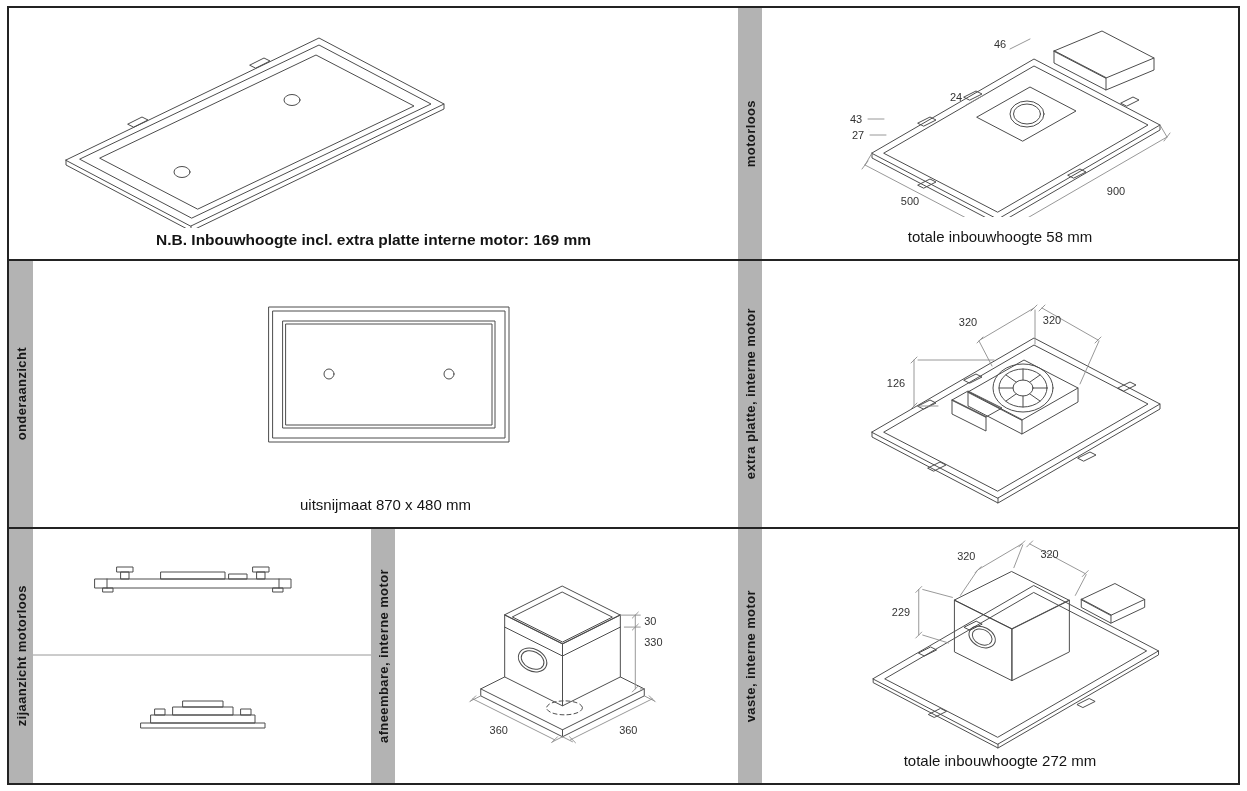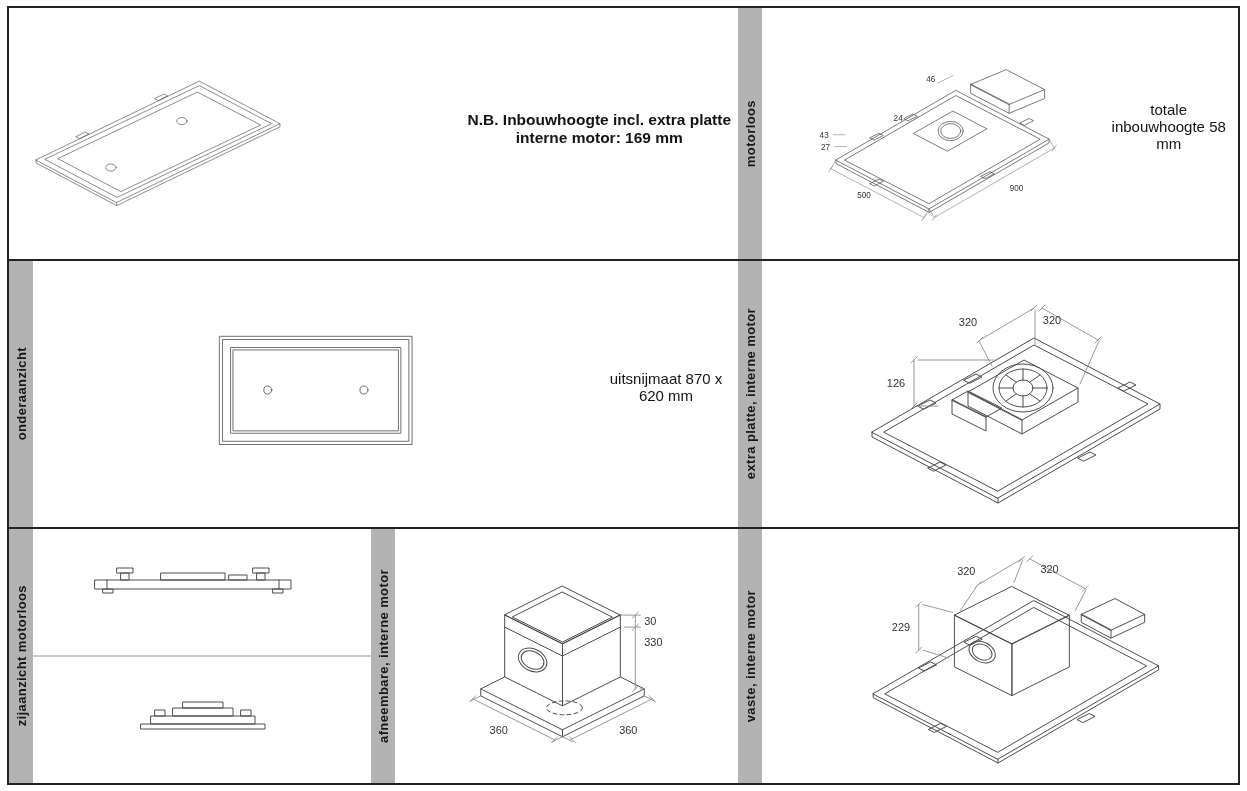--- a/index.html
+++ b/index.html
@@ -11,21 +11,21 @@
   .row-1 { flex:0 0 251px; }
   .row-2 { flex:0 0 266px; }
   .row-3 { flex:1 1 auto; }
   .hsep { flex:0 0 2px; background:#232323; }
   .vbar { flex:0 0 24px; background:#b3b3b3; display:flex; align-items:center; justify-content:center; overflow:hidden; }
   .vbar span {
     writing-mode:vertical-rl; transform:rotate(180deg);
     font-size:13px; font-weight:bold; color:#181818;
     letter-spacing:0.4px; white-space:nowrap;
   }
-  .cell { display:flex; flex-direction:row; align-items:center; justify-content:center; overflow:hidden; background:#fff; }
+  .cell { display:flex; flex-direction:column; align-items:center; justify-content:center; overflow:hidden; background:#fff; }
   .cell .art { flex:1 1 auto; display:flex; align-items:center; justify-content:center; width:100%; overflow:hidden; }
   .cell .art.fill { align-items:stretch; justify-content:stretch; }
   .caption { font-size:15px; color:#141414; padding:0 4px 14px 4px; text-align:center; }
   .caption.bold { font-weight:bold; font-size:15.5px; padding-bottom:10px; }
   .w-right { flex:0 0 476px; }
   .w-flex { flex:1 1 auto; }
   .w-338 { flex:0 0 338px; }
   svg { display:block; }
   svg text { font-family:"Liberation Sans","DejaVu Sans",sans-serif; font-size:11px; fill:#333; font-weight:normal; }
   .ln  { fill:none; stroke:#4d4d4d; stroke-width:1; stroke-linejoin:round; stroke-linecap:round; }
@@ -125,21 +125,21 @@
               <rect x="237" y="38" width="232" height="127"></rect>
               <rect x="247" y="48" width="212" height="107"></rect>
               <rect x="250" y="51" width="206" height="101"></rect>
             </g>
             <g class="ln">
               <circle cx="293" cy="101" r="5"></circle>
               <circle cx="413" cy="101" r="5"></circle>
             </g>
           </svg>
         </div>
-        <div class="caption">uitsnijmaat 870 x 620 mm</div>
+        <div class="caption">uitsnijmaat 870 x 480 mm</div>
       </div>
 
       <div class="vbar">
         <span>extra platte, interne motor</span>
       </div>
 
       <div class="cell w-right">
         <div class="art">
           <svg width="456" height="228" viewBox="0 0 456 228">
             <g class="ln">
@@ -285,17 +285,18 @@
               <path d="M203,41 L209,35 M247,15 L253,9 M255,15 L261,9 M311,45 L317,39"></path>
               <path d="M188,64 L205,39 M242,36 L251,13 M304,64 L315,43"></path>
               <path d="M146,58 L146,104 M143,61 L149,55 M143,107 L149,101"></path>
               <path d="M150,58 L180,66 M150,104 L176,112"></path>
             </g>
             <text x="194" y="28" text-anchor="middle">320</text>
             <text x="278" y="26" text-anchor="middle">320</text>
             <text x="128" y="85" text-anchor="middle">229</text>
           </svg>
         </div>
+        <div class="caption">totale inbouwhoogte 272 mm</div>
       </div>
     </div>
 
   </div>
 </div>
 
 </body></html>

